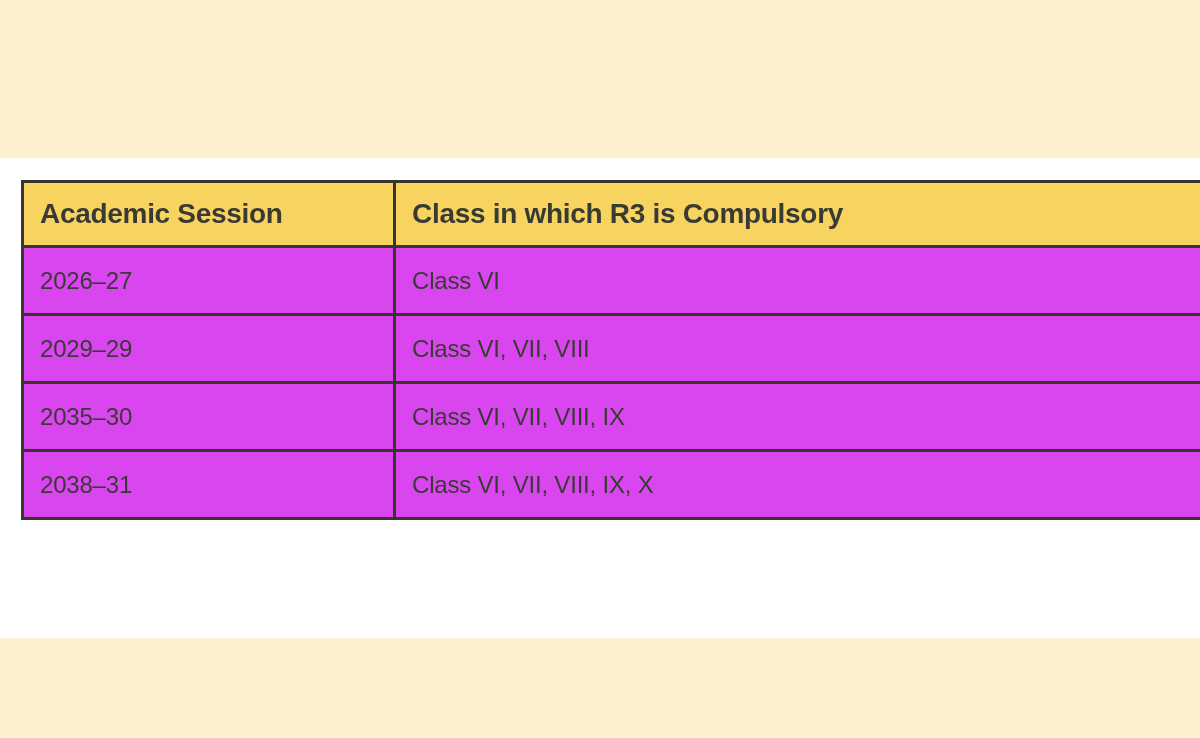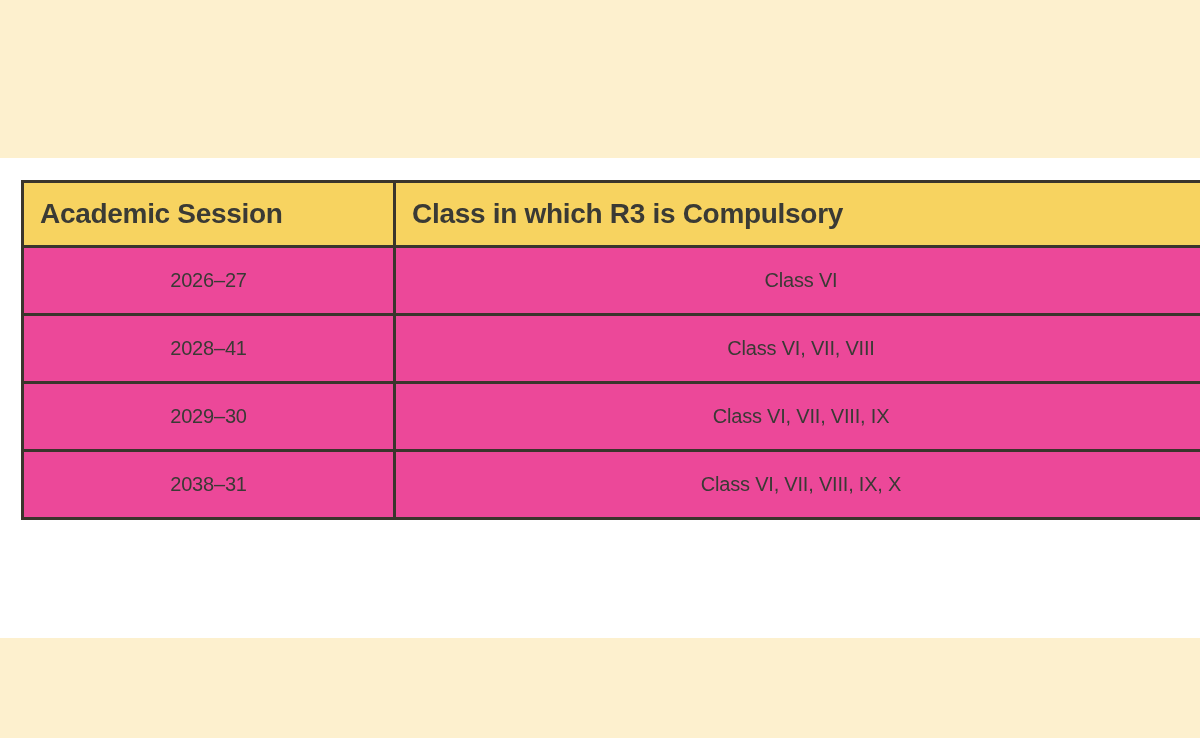--- a/index.html
+++ b/index.html
@@ -54,26 +54,25 @@
   table.schedule thead th {
     background: #f7d360;
     height: 62px;
     font-weight: bold;
     font-size: 28px;
     letter-spacing: -0.3px;
     font-stretch: condensed;
   }
 
   table.schedule tbody td {
-    background: #ec4899;
+    background: #d946ef;
     height: 65px;
     font-weight: normal;
-    font-size: 20px;
+    font-size: 24px;
     letter-spacing: -0.2px;
-    text-align: center;
   }
 </style>
 </head>
 <body>
 
 <div class="band band-top"></div>
 <div class="band band-bottom"></div>
 
 <div class="table-wrap">
   <table class="schedule">
@@ -86,25 +85,25 @@
         <th>Academic Session</th>
         <th>Class in which R3 is Compulsory</th>
       </tr>
     </thead>
     <tbody>
       <tr>
         <td>2026–27</td>
         <td>Class VI</td>
       </tr>
       <tr>
-        <td>2028–41</td>
+        <td>2029–29</td>
         <td>Class VI, VII, VIII</td>
       </tr>
       <tr>
-        <td>2029–30</td>
+        <td>2035–30</td>
         <td>Class VI, VII, VIII, IX</td>
       </tr>
       <tr>
         <td>2038–31</td>
         <td>Class VI, VII, VIII, IX, X</td>
       </tr>
     </tbody>
   </table>
 </div>
 

